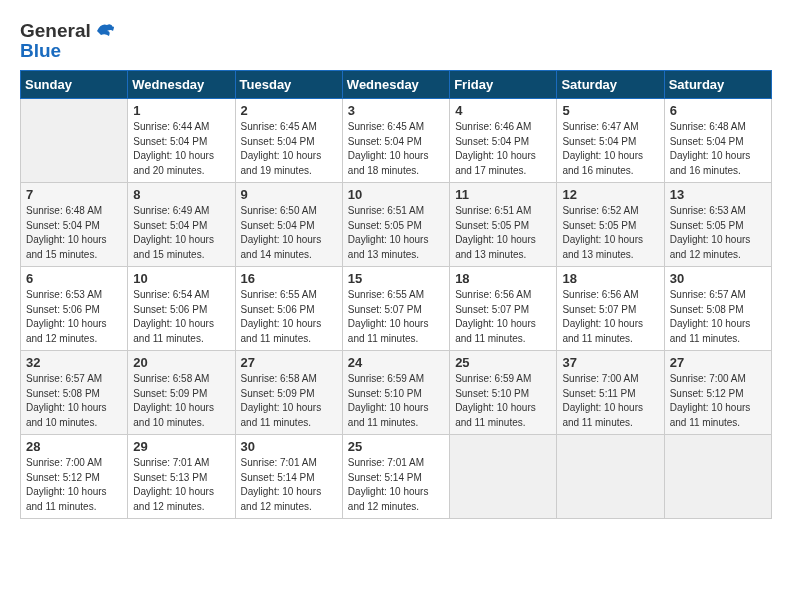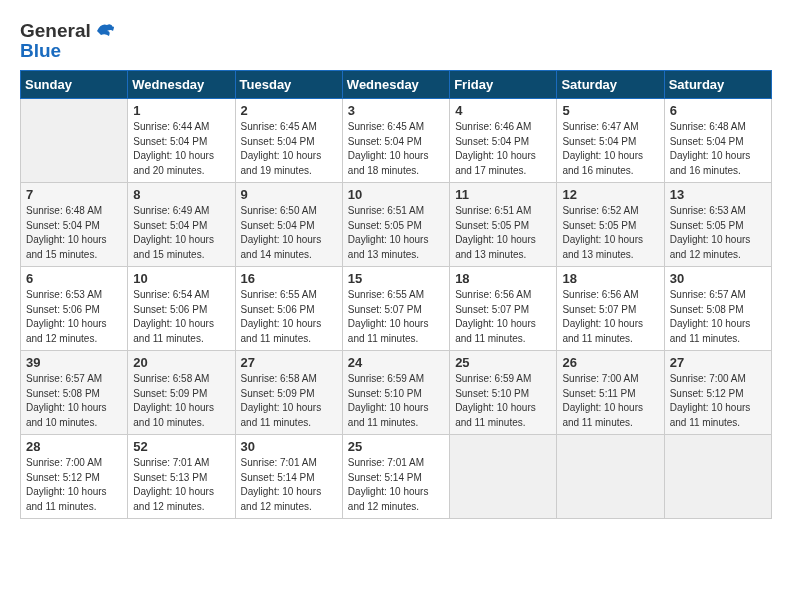--- a/index.html
+++ b/index.html
@@ -192,55 +192,55 @@
           <span class="day-num">18</span>
           <div class="day-info">Sunrise: 6:56 AM<br>Sunset: 5:07 PM<br>Daylight: 10 hours<br>and 11 minutes.</div>
         </td>
         <td>
           <span class="day-num">30</span>
           <div class="day-info">Sunrise: 6:57 AM<br>Sunset: 5:08 PM<br>Daylight: 10 hours<br>and 11 minutes.</div>
         </td>
       </tr>
       <tr>
         <td>
-          <span class="day-num">39</span>
+          <span class="day-num">32</span>
           <div class="day-info">Sunrise: 6:57 AM<br>Sunset: 5:08 PM<br>Daylight: 10 hours<br>and 10 minutes.</div>
         </td>
         <td>
           <span class="day-num">20</span>
           <div class="day-info">Sunrise: 6:58 AM<br>Sunset: 5:09 PM<br>Daylight: 10 hours<br>and 10 minutes.</div>
         </td>
         <td>
           <span class="day-num">27</span>
           <div class="day-info">Sunrise: 6:58 AM<br>Sunset: 5:09 PM<br>Daylight: 10 hours<br>and 11 minutes.</div>
         </td>
         <td>
           <span class="day-num">24</span>
           <div class="day-info">Sunrise: 6:59 AM<br>Sunset: 5:10 PM<br>Daylight: 10 hours<br>and 11 minutes.</div>
         </td>
         <td>
           <span class="day-num">25</span>
           <div class="day-info">Sunrise: 6:59 AM<br>Sunset: 5:10 PM<br>Daylight: 10 hours<br>and 11 minutes.</div>
         </td>
         <td>
-          <span class="day-num">26</span>
+          <span class="day-num">37</span>
           <div class="day-info">Sunrise: 7:00 AM<br>Sunset: 5:11 PM<br>Daylight: 10 hours<br>and 11 minutes.</div>
         </td>
         <td>
           <span class="day-num">27</span>
           <div class="day-info">Sunrise: 7:00 AM<br>Sunset: 5:12 PM<br>Daylight: 10 hours<br>and 11 minutes.</div>
         </td>
       </tr>
       <tr>
         <td>
           <span class="day-num">28</span>
           <div class="day-info">Sunrise: 7:00 AM<br>Sunset: 5:12 PM<br>Daylight: 10 hours<br>and 11 minutes.</div>
         </td>
         <td>
-          <span class="day-num">52</span>
+          <span class="day-num">29</span>
           <div class="day-info">Sunrise: 7:01 AM<br>Sunset: 5:13 PM<br>Daylight: 10 hours<br>and 12 minutes.</div>
         </td>
         <td>
           <span class="day-num">30</span>
           <div class="day-info">Sunrise: 7:01 AM<br>Sunset: 5:14 PM<br>Daylight: 10 hours<br>and 12 minutes.</div>
         </td>
         <td>
           <span class="day-num">25</span>
           <div class="day-info">Sunrise: 7:01 AM<br>Sunset: 5:14 PM<br>Daylight: 10 hours<br>and 12 minutes.</div>
         </td>

